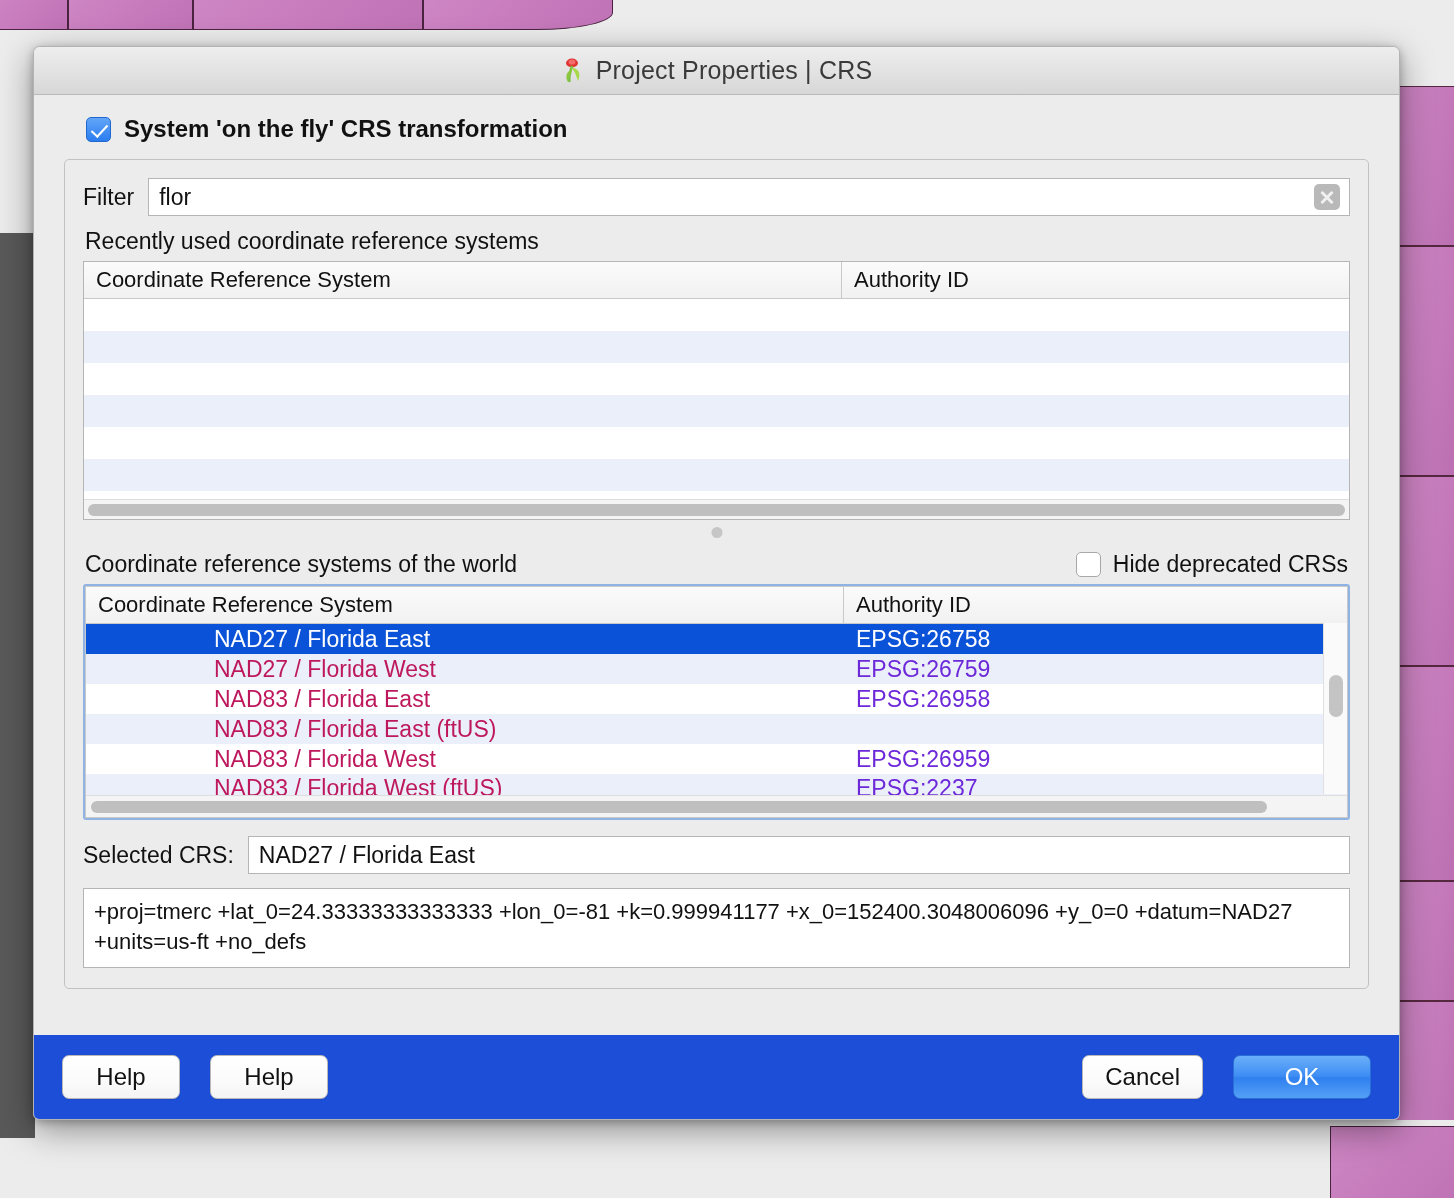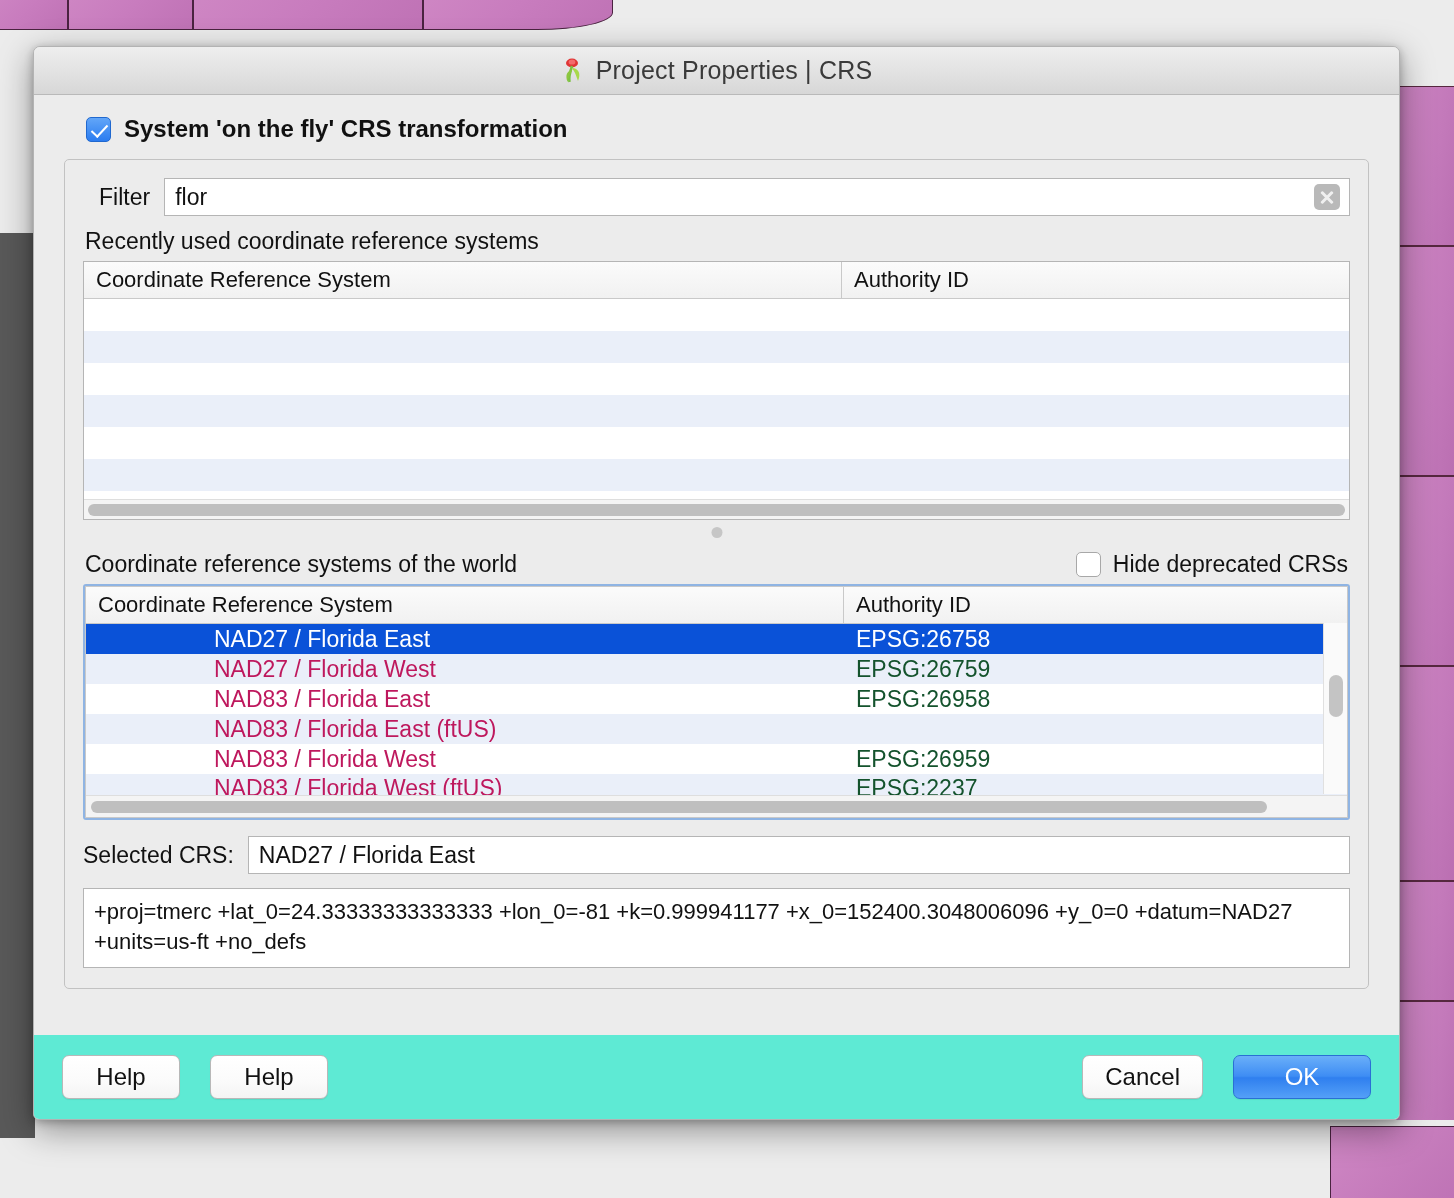--- a/index.html
+++ b/index.html
@@ -123,21 +123,21 @@
 
   
   .groupbox {
     margin: 0 8px;
     border: 1px solid #c2c2c2; border-radius: 5px;
     background: #ececec;
     padding: 18px 18px 20px 18px;
   }
 
   
-  .filter-row { display: flex; align-items: center; gap: 14px; margin-left: 16px; }
+  .filter-row { display: flex; align-items: center; gap: 14px; }
   .filter-label { font-size: 23px; color: #111; }
   .filter-input {
     flex: 1; height: 38px; background: #fff;
     border: 1px solid #b5b5b5;
     display: flex; align-items: center;
     padding: 0 6px 0 10px;
     position: relative;
   }
   .filter-value { font-size: 23px; color: #111; flex: 1; }
   .clear-btn {
@@ -200,21 +200,21 @@
     border: 2px solid #8fb4e3; border-radius: 3px; background: #fff;
     position: relative;
   }
   .inner-table { border: 1px solid #c9c9c9; background: #fff; }
   .crs-rows { position: relative; }
   .crs-row { display: flex; height: 30px; align-items: center; }
   .crs-row.alt { background: #eaeff9; }
   .crs-row.sel { background: #0a52d8; }
   .crs-row.sel .c1, .crs-row.sel .c2 { color: #fff; }
   .c1 { width: 758px; flex: none; font-size: 23px; color: #be185d; padding-left: 128px; white-space: nowrap; }
-  .c2 { flex: 1; font-size: 23px; color: #14532d; padding-left: 12px; white-space: nowrap; }
+  .c2 { flex: 1; font-size: 23px; color: #6d28d9; padding-left: 12px; white-space: nowrap; }
   .crs-row.clipped { height: 21px; overflow: hidden; align-items: flex-start; }
   .crs-row.clipped .c1, .crs-row.clipped .c2 { line-height: 28px; }
 
   .vscroll {
     position: absolute; right: 1px; top: 37px; width: 24px; bottom: 24px;
     background: #fafafa; border-left: 1px solid #e0e0e0;
   }
   .vscroll-thumb {
     position: absolute; left: 5px; top: 52px; width: 14px; height: 42px;
     border-radius: 7px; background: #c4c4c4;
@@ -239,21 +239,21 @@
   .proj4 {
     margin-top: 14px; background: #fff; border: 1px solid #b5b5b5;
     padding: 8px 10px 10px 10px; min-height: 72px;
     font-size: 22px; color: #111; line-height: 30px; word-break: break-word;
   }
 
   
   .footer {
     position: absolute; left: 0; bottom: 0; width: 100%; height: 84px;
     display: flex; align-items: center; padding: 0 28px;
-    background: #5eead4;
+    background: #1d4ed8;
   }
   .btn {
     height: 44px; min-width: 118px; padding: 0 22px;
     border-radius: 7px; border: 1px solid #b8b8b8;
     background: linear-gradient(to bottom,#ffffff,#fbfbfb 58%,#f4f4f4);
     font-size: 24px; color: #111;
     display: flex; align-items: center; justify-content: center;
     box-shadow: 0 1px 1px rgba(0,0,0,.07);
     cursor: default;
   }

